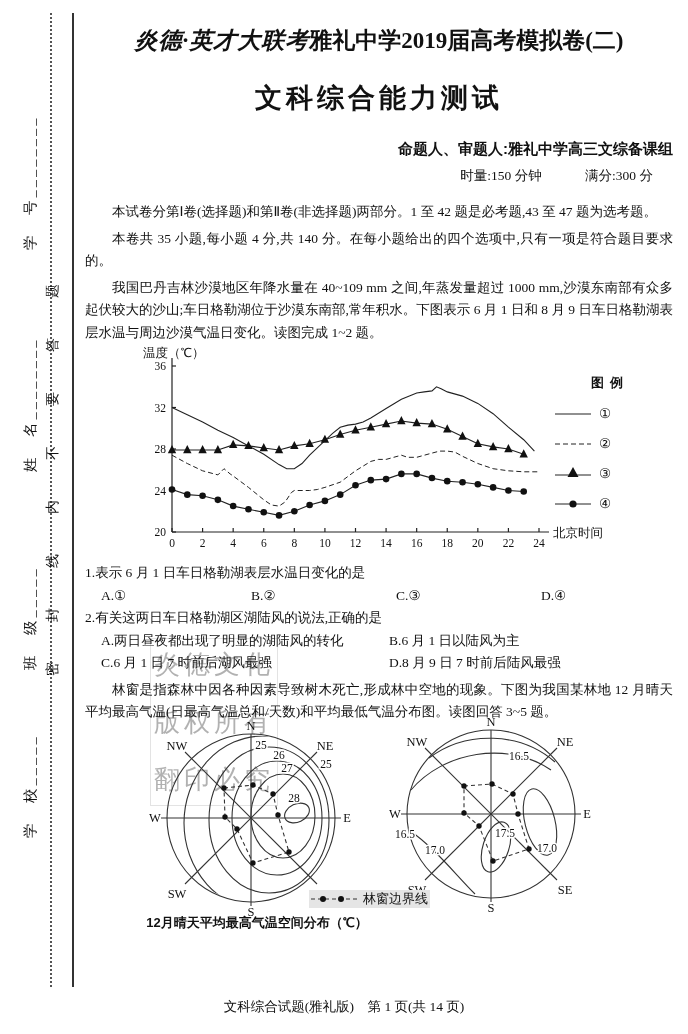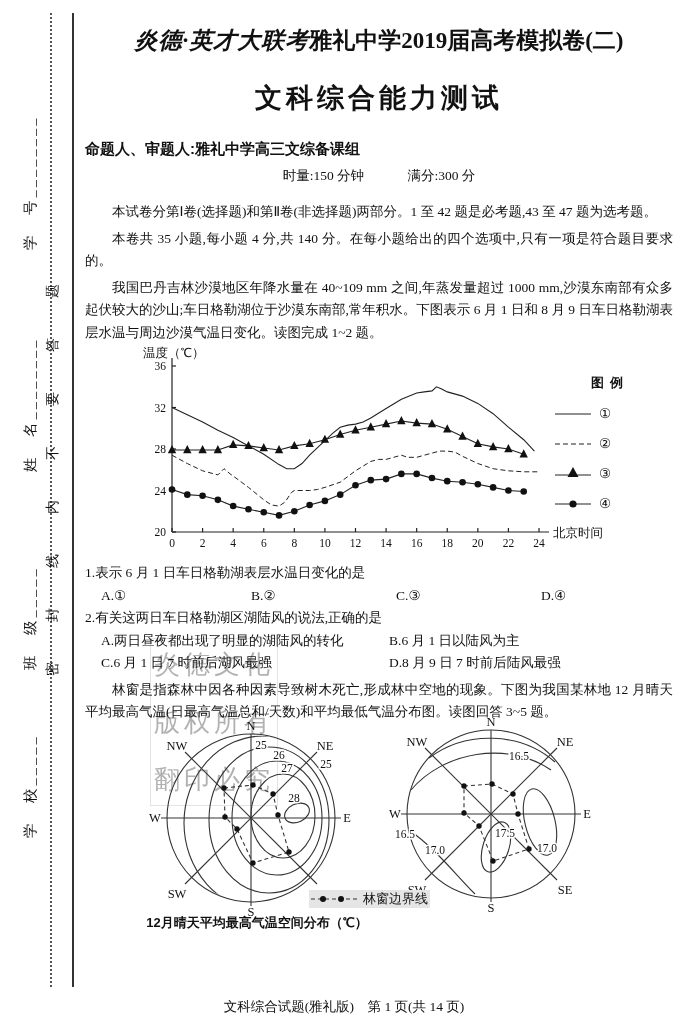--- a/index.html
+++ b/index.html
@@ -20,23 +20,23 @@
              justify-content:space-between;align-items:center;padding:8px 0;}
   .watermark span{font-family:"Liberation Sans",sans-serif;font-weight:normal;
                   font-size:26px;color:#737373;opacity:.55;letter-spacing:4px;}
 
   
   .content{position:absolute;left:85px;top:0;width:588px;}
   .title{margin-top:26px;text-align:center;font-size:23px;font-weight:bold;line-height:30px;}
   .title .brand{font-style:italic;letter-spacing:1px;}
   .subject{margin-top:24px;text-align:center;font-size:27px;font-weight:bold;
            font-family:"Liberation Sans",sans-serif;letter-spacing:4px;}
-  .authors{margin-top:24px;text-align:left;font-size:15px;font-weight:bold;
+  .authors{margin-top:24px;text-align:right;font-size:15px;font-weight:bold;
            font-family:"Liberation Sans",sans-serif;}
-  .timeline{margin-top:8px;text-align:center;font-size:13.5px;}
+  .timeline{margin-top:8px;text-align:right;font-size:13.5px;}
   .timeline span{margin:0 20px;}
   p.para{margin:4px 0 0 0;font-size:13.5px;line-height:22.5px;text-align:justify;
          text-indent:2em;}
   .sec-title{margin-top:10px;text-align:center;font-size:18px;font-weight:bold;line-height:26px;}
 
   
   .figure1{position:relative;margin-top:0;height:218px;}
   .figure1 svg.chart{position:absolute;left:52px;top:0;}
   .ax{stroke:#222;stroke-width:1.2;}
   .ser{fill:none;stroke:#222;stroke-width:1.1;}

